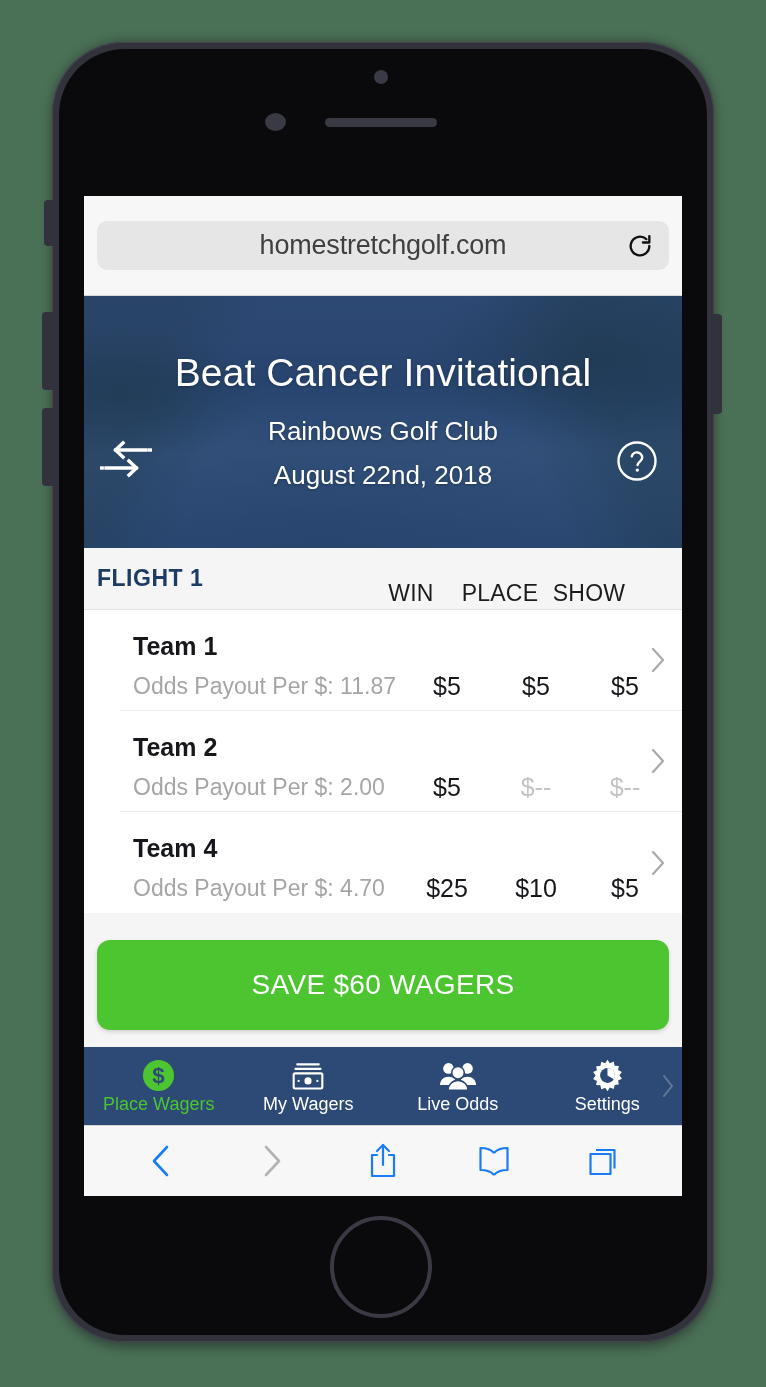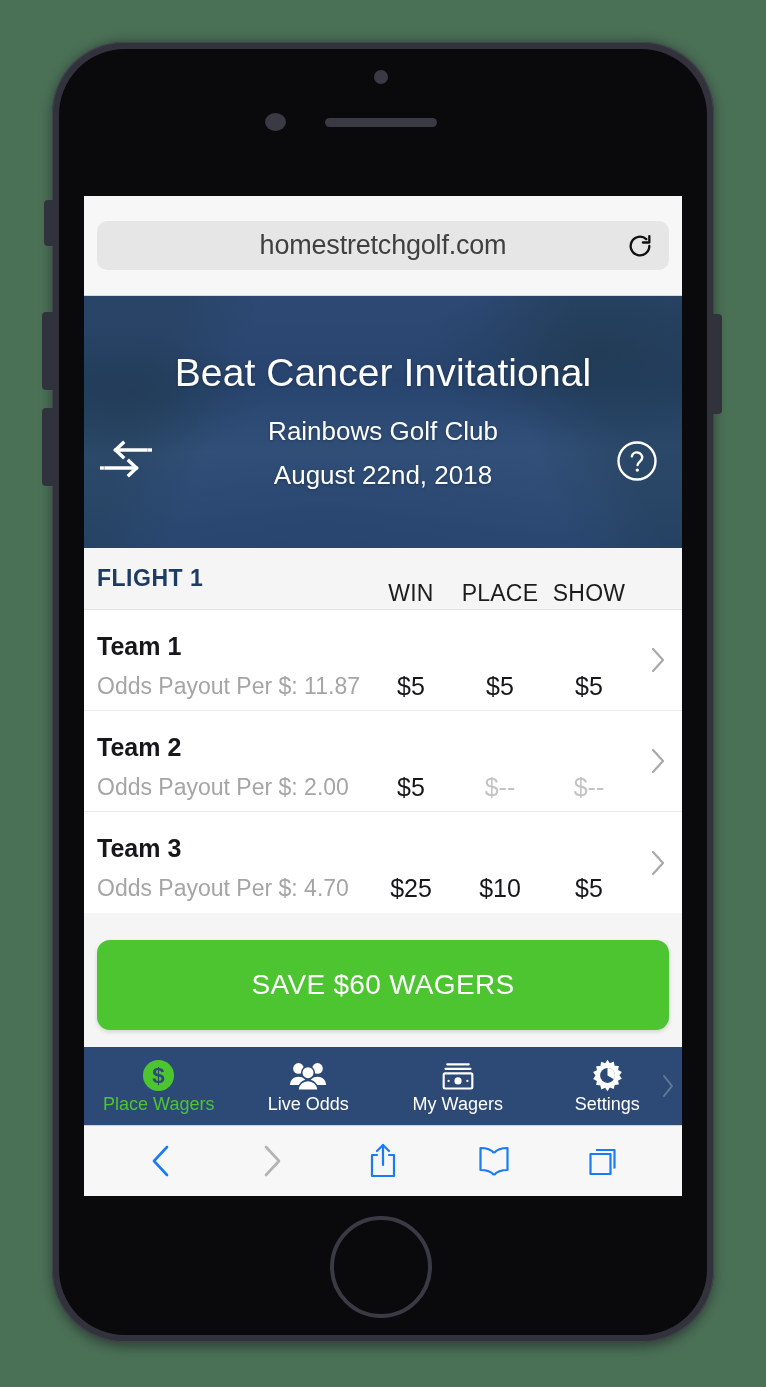--- a/index.html
+++ b/index.html
@@ -199,21 +199,21 @@
     color: #1c1c1c;
     transform: translateX(-50%);
     letter-spacing: .2px;
     margin-top: 29px;
   }
   .c-win   { left: 327px; }
   .c-place { left: 416px; }
   .c-show  { left: 505px; }
 
   
-  .rows { flex: 0 0 auto; background: #fff; }
+  .rows { flex: 0 0 auto; background: #fff; margin-left: 36px; }
   .row {
     height: 101px;
     position: relative;
     border-bottom: 1px solid #ececec;
     cursor: pointer;
   }
   .row:last-child { border-bottom: none; }
   .row-team {
     position: absolute;
     left: 13px; top: 22px;
@@ -410,21 +410,21 @@
         <span class="cell w-place empty">$--</span>
         <span class="cell w-show empty">$--</span>
         <span class="row-chevron">
           <svg viewBox="0 0 20 30" width="20" height="30" fill="none" stroke="currentColor" stroke-width="2.2" stroke-linecap="round" stroke-linejoin="round">
               <path d="M5 4l10 11L5 26"></path>
             </svg>
         </span>
       </div>
 
       <div class="row">
-        <span class="row-team">Team 3</span>
+        <span class="row-team">Team 4</span>
         <span class="row-odds">Odds Payout Per $: 4.70</span>
         <span class="cell w-win">$25</span>
         <span class="cell w-place">$10</span>
         <span class="cell w-show">$5</span>
         <span class="row-chevron">
           <svg viewBox="0 0 20 30" width="20" height="30" fill="none" stroke="currentColor" stroke-width="2.2" stroke-linecap="round" stroke-linejoin="round">
               <path d="M5 4l10 11L5 26"></path>
             </svg>
         </span>
       </div>
@@ -440,48 +440,48 @@
     <div class="tabbar">
 
       <div class="tab active">
         <span class="tab-icon">
           <svg viewBox="0 0 34 34" width="33" height="33">
             <circle cx="17" cy="17" r="16" fill="#4CC531"></circle>
             <text x="17" y="24.5" text-anchor="middle" font-family="Liberation Sans, sans-serif" font-size="23" font-weight="bold" fill="#2c4a75">$</text>
           </svg>
         </span>
         <span class="tab-label">Place Wagers</span>
+      </div>
+
+      <div class="tab">
+        <span class="tab-icon">
+          <svg viewBox="0 0 38 32" width="34" height="30" fill="none" stroke="#fff" stroke-width="2.4" stroke-linecap="round">
+            <path d="M7 3h24"></path>
+            <path d="M5 8h28"></path>
+            <rect x="3" y="13" width="32" height="17" rx="1.6" fill="none"></rect>
+            <circle cx="19" cy="21.5" r="4" fill="#fff" stroke="none"></circle>
+            <circle cx="8.5" cy="21.5" r="1.3" fill="#fff" stroke="none"></circle>
+            <circle cx="29.5" cy="21.5" r="1.3" fill="#fff" stroke="none"></circle>
+          </svg>
+        </span>
+        <span class="tab-label">My Wagers</span>
       </div>
 
       <div class="tab">
         <span class="tab-icon">
           <svg viewBox="0 0 40 31" width="38" height="30" fill="#fff">
             <circle cx="10" cy="7.5" r="5.6"></circle>
             <path d="M1 25c0-5 4-8.6 9-8.6s9 3.6 9 8.6z"></path>
             <circle cx="30" cy="7.5" r="5.6"></circle>
             <path d="M21 25c0-5 4-8.6 9-8.6s9 3.6 9 8.6z"></path>
             <circle cx="20" cy="12" r="6.6" stroke="#2c4a75" stroke-width="1.6"></circle>
             <path d="M9.5 30.5c0-5.8 4.7-10.4 10.5-10.4s10.5 4.6 10.5 10.4z" stroke="#2c4a75" stroke-width="1.6"></path>
           </svg>
         </span>
         <span class="tab-label">Live Odds</span>
-      </div>
-
-      <div class="tab">
-        <span class="tab-icon">
-          <svg viewBox="0 0 38 32" width="34" height="30" fill="none" stroke="#fff" stroke-width="2.4" stroke-linecap="round">
-            <path d="M7 3h24"></path>
-            <path d="M5 8h28"></path>
-            <rect x="3" y="13" width="32" height="17" rx="1.6" fill="none"></rect>
-            <circle cx="19" cy="21.5" r="4" fill="#fff" stroke="none"></circle>
-            <circle cx="8.5" cy="21.5" r="1.3" fill="#fff" stroke="none"></circle>
-            <circle cx="29.5" cy="21.5" r="1.3" fill="#fff" stroke="none"></circle>
-          </svg>
-        </span>
-        <span class="tab-label">My Wagers</span>
       </div>
 
       <div class="tab">
         <span class="tab-icon">
           <svg viewBox="0 0 34 34" width="33" height="33" fill="#fff">
             <path d="M17 0.8l2.4 3.5 4-1.6 1 4.2 4.3.3-.8 4.2 3.9 1.9-2.5 3.5 2.5 3.5-3.9 1.9.8 4.2-4.3.3-1 4.2-4-1.6L17 33.2l-2.4-3.5-4 1.6-1-4.2-4.3-.3.8-4.2-3.9-1.9L4.7 17l-2.5-3.5 3.9-1.9-.8-4.2 4.3-.3 1-4.2 4 1.6z"></path>
             <circle cx="17" cy="17" r="7.6" fill="#2c4a75"></circle>
             <path d="M17 9.4a7.6 7.6 0 0 1 6.6 11.4L17 17z" fill="#fff"></path>
           </svg>
         </span>

